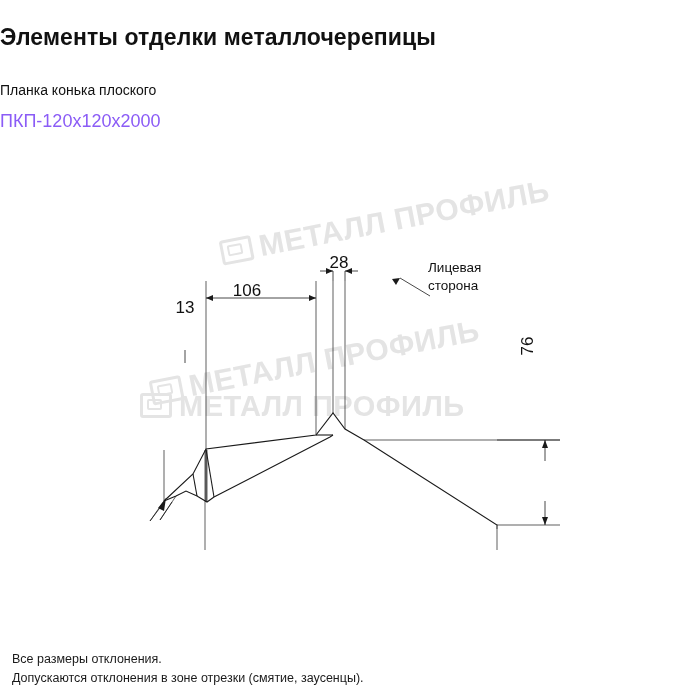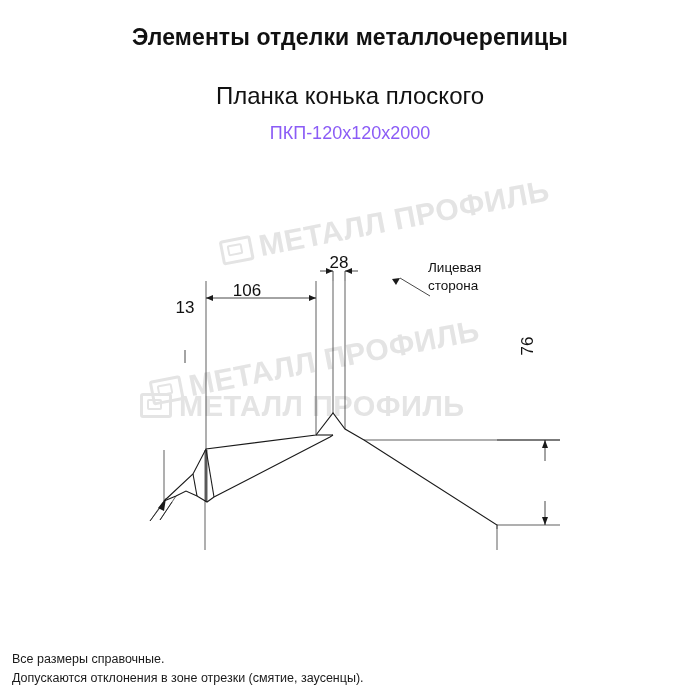--- a/index.html
+++ b/index.html
@@ -19,31 +19,31 @@
   .page {
     position: absolute;
     inset: 0;
   }
 
   .title-block {
     position: absolute;
     top: 24px;
     left: 0;
     width: 700px;
-    text-align: center;
+    text-align: left;
   }
   .main-title {
     font-size: 23px;
     font-weight: bold;
     letter-spacing: 0.1px;
     color: #111;
     margin: 0;
   }
   .sub-title {
-    font-size: 24px;
+    font-size: 14px;
     margin: 0;
     padding-top: 31px;
     color: #111;
   }
   .code-title {
     font-size: 18px;
     margin: 0;
     padding-top: 13px;
     color: #8b5cf6;
   }
@@ -220,17 +220,17 @@
       <text class="dimtext" x="533" y="196" text-anchor="middle" transform="rotate(-90 533 196)">76</text>
       <text class="dimtext" x="345" y="443" text-anchor="middle" font-size="19">248</text>
 
       <text class="labeltext" x="428" y="122">Лицевая</text>
       <text class="labeltext" x="428" y="140">сторона</text>
 
     </svg>
   </div>
 
   <div class="footnotes">
-    <div>Все размеры справочные.</div>
+    <div>Все размеры отклонения.</div>
     <div>Допускаются отклонения в зоне отрезки (смятие, заусенцы).</div>
   </div>
 
 </div>
 
 </body></html>

